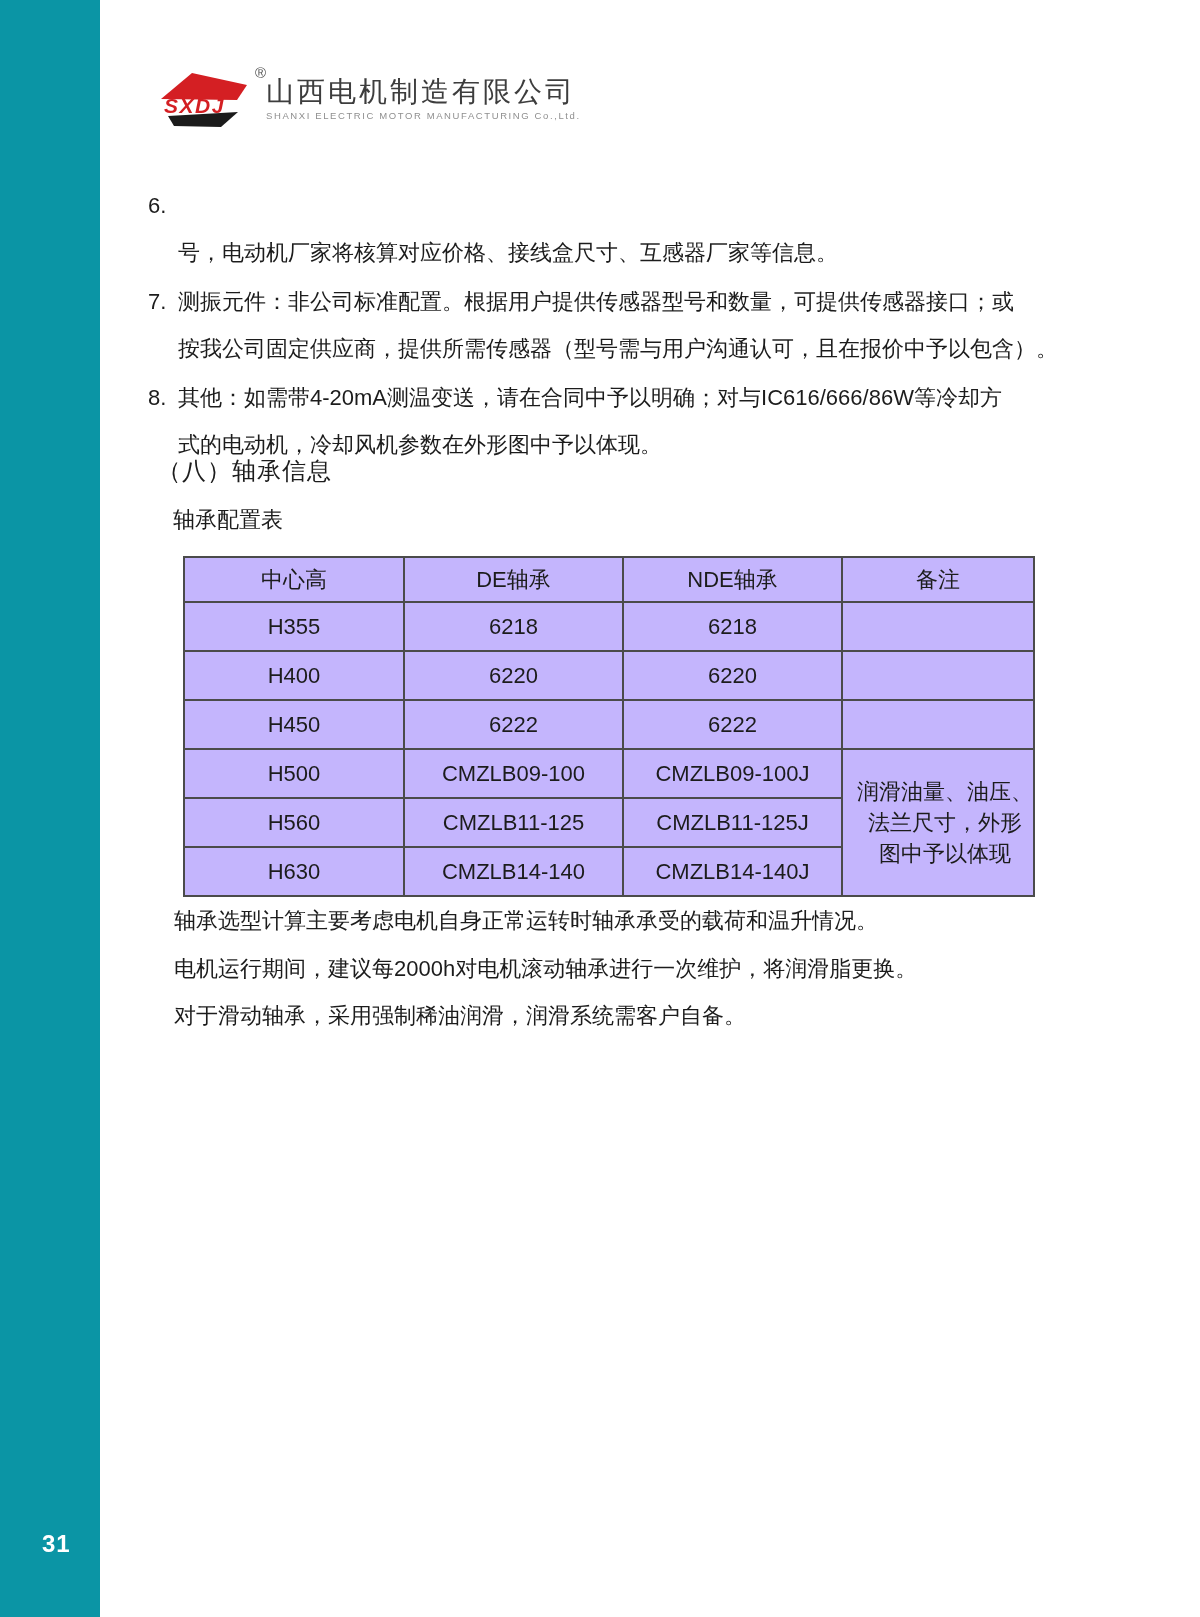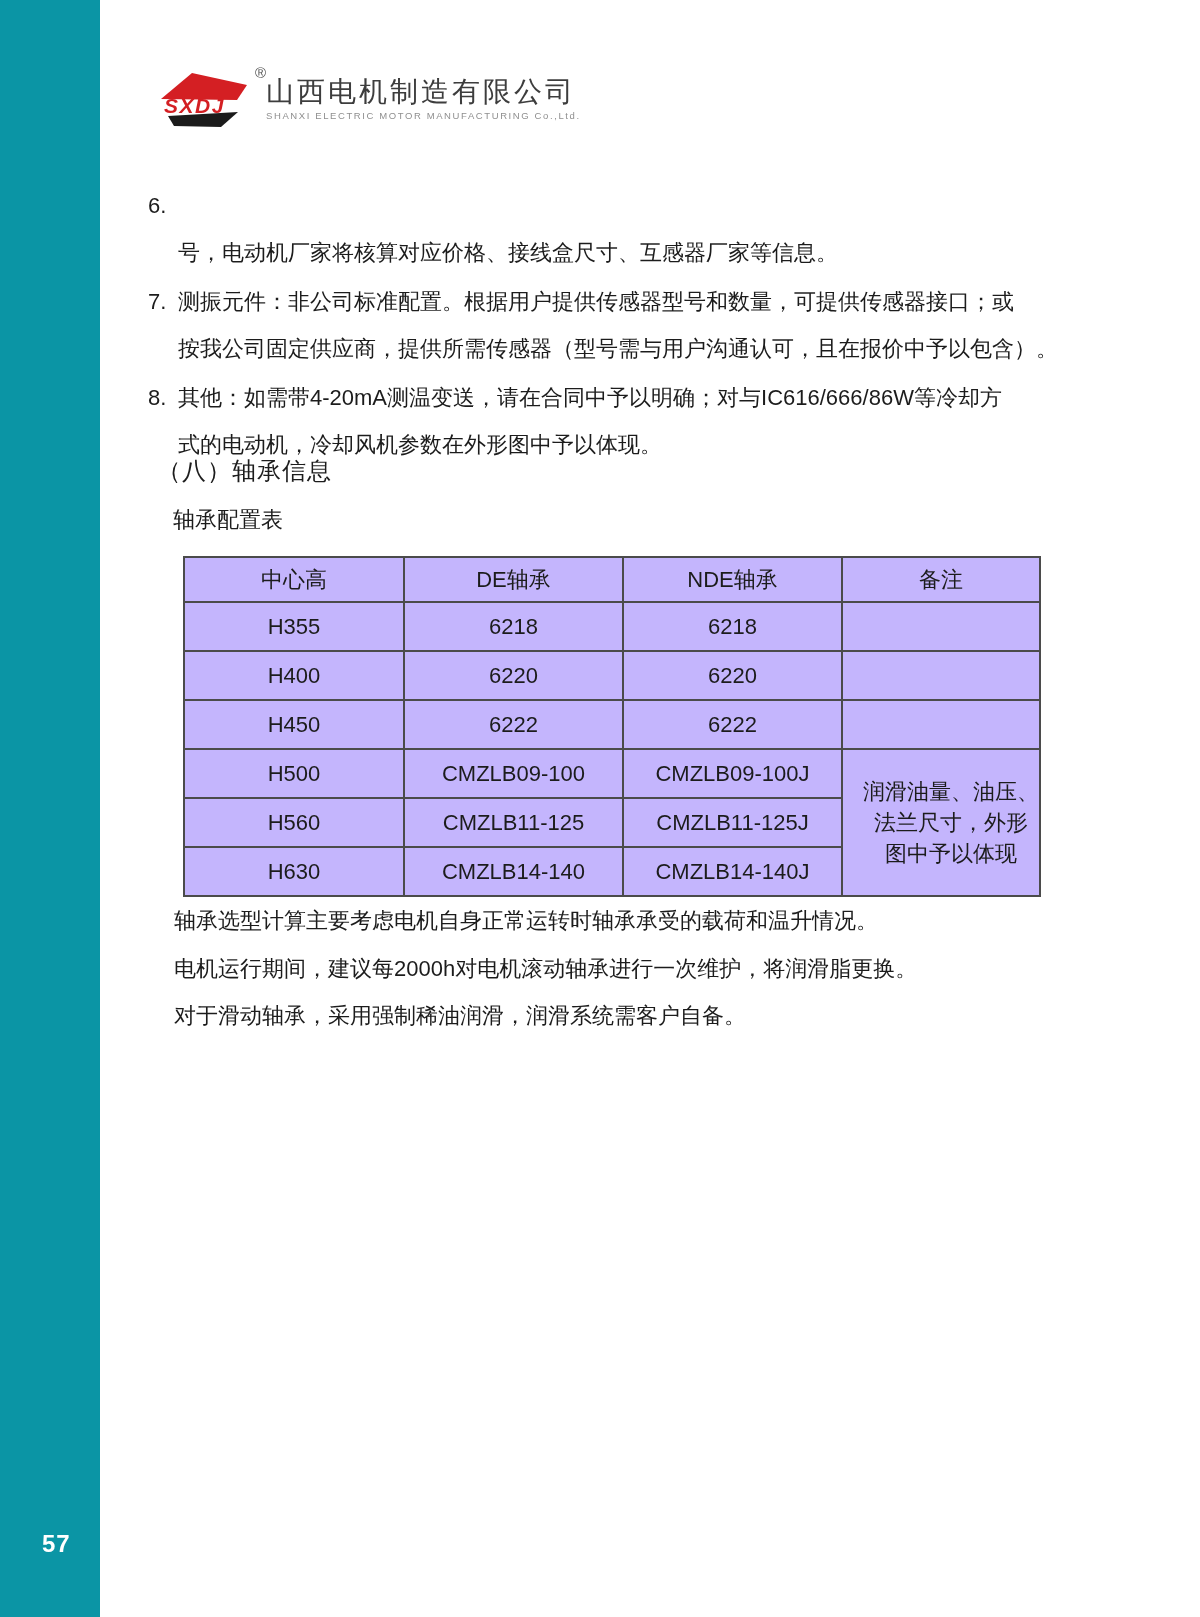--- a/index.html
+++ b/index.html
@@ -80,40 +80,40 @@
     background:#c4b5fd;
   }
   .bearing-table th { height:45px; }
   .bearing-table td { height:49px; }
   .col-c { width:220px; }
   .col-de { width:219px; }
   .col-nde { width:219px; }
   .col-re { width:181px; }
   .remark-cell {
     text-align:right;
-    padding-left:20px;
+    padding-left:14px;
     vertical-align:middle;
     overflow:visible;
   }
   .remark-cell div { white-space:nowrap; line-height:31px; }
 
   
   .notes {
     position:absolute; left:174px; top:897px;
     font-size:22px;
   }
   .notes div { line-height:47.5px; height:47.5px; white-space:nowrap; }
 </style>
 </head>
 <body>
 
 <div class="page">
 
   <div class="sidebar">
-    <div class="pagenum">57</div>
+    <div class="pagenum">31</div>
   </div>
 
   <header class="logo">
     <div class="mark-wrap">
       <svg width="92" height="62" viewBox="0 0 92 62">
         <polygon points="3,31 34,5 89,17 79,32" fill="#d41f23"></polygon>
         <polygon points="10,48 80,44 63,59 16,58" fill="#1b1b1b"></polygon>
         <text x="6" y="45" font-size="21" font-weight="bold" font-style="italic" letter-spacing="1.5" fill="#d41f23">SXDJ</text>
       </svg>
       <span class="reg">®</span>

